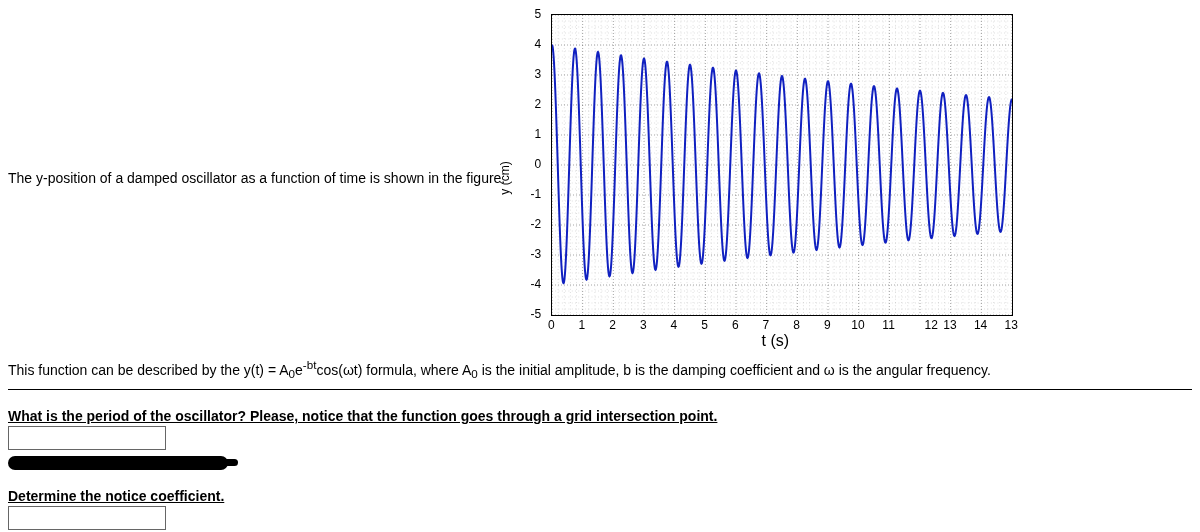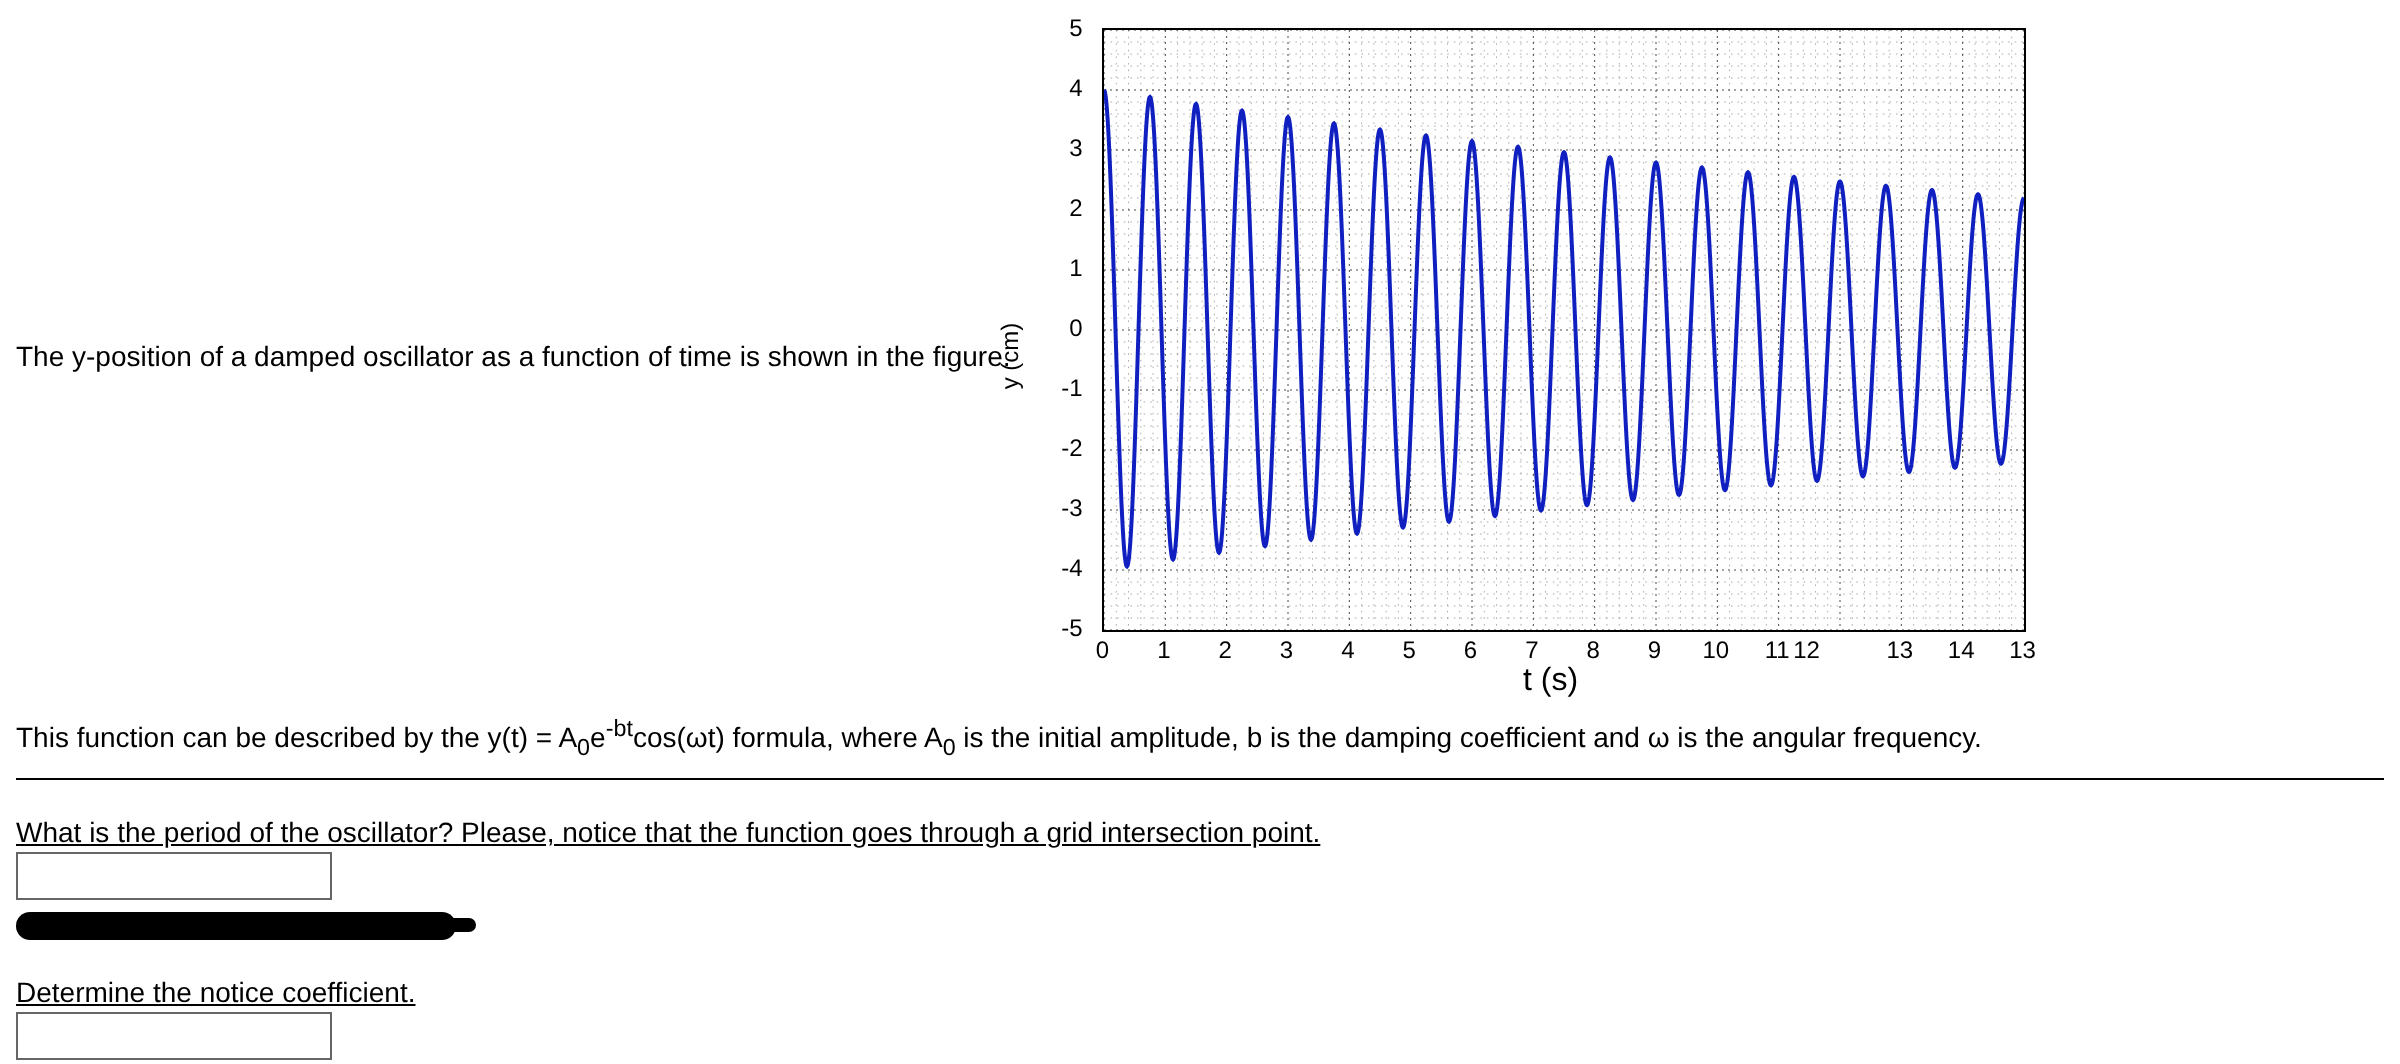--- a/index.html
+++ b/index.html
@@ -83,20 +83,21 @@
     text-align: center;
   }
   .desc {
     margin-top: 8px;
     line-height: 1.5;
   }
   .underline-q {
     text-decoration: underline;
     margin-top: 8px;
     display: inline-block;
+    font-weight: bold;
   }
   hr.qline {
     border: none;
     border-top: 1px solid #000;
     margin: 6px 0 2px 0;
   }
   .answer-input {
     width: 150px;
     height: 20px;
     border: 1px solid #666;
@@ -288,21 +289,21 @@
         <div class="x-tick" style="left: 61.3333px;">2</div>
         <div class="x-tick" style="left: 92px;">3</div>
         <div class="x-tick" style="left: 122.667px;">4</div>
         <div class="x-tick" style="left: 153.333px;">5</div>
         <div class="x-tick" style="left: 184px;">6</div>
         <div class="x-tick" style="left: 214.667px;">7</div>
         <div class="x-tick" style="left: 245.333px;">8</div>
         <div class="x-tick" style="left: 276px;">9</div>
         <div class="x-tick" style="left: 306.667px;">10</div>
         <div class="x-tick" style="left: 337.333px;">11</div>
-        <div class="x-tick" style="left: 352px;">12</div>
+        <div class="x-tick" style="left: 380px;">12</div>
         <div class="x-tick" style="left: 398.667px;">13</div>
         <div class="x-tick" style="left: 429.333px;">14</div>
         <div class="x-tick" style="left: 460px;">13</div>
       </div>
     <div class="x-axis-label">t (s)</div>
   </div>
 </div>
 
 <div class="desc">
   <span>This function can be described by the y(t) = A</span><sub>0</sub><span>e</span><sup>-bt</sup><span>cos(ωt) formula, where A</span><sub>0</sub><span> is the initial amplitude, b is the damping coefficient and ω is the angular frequency.</span>

